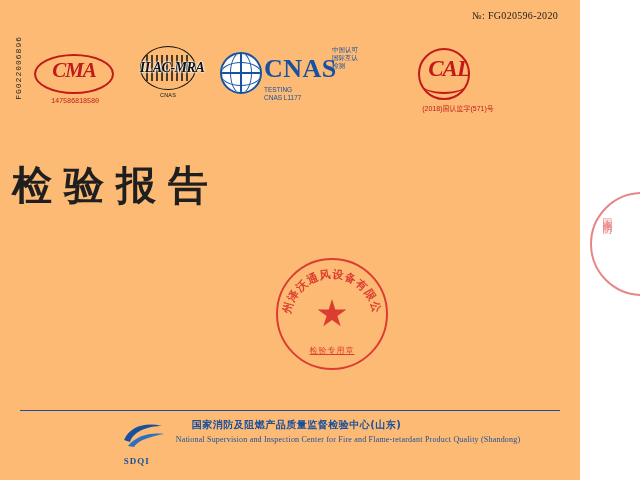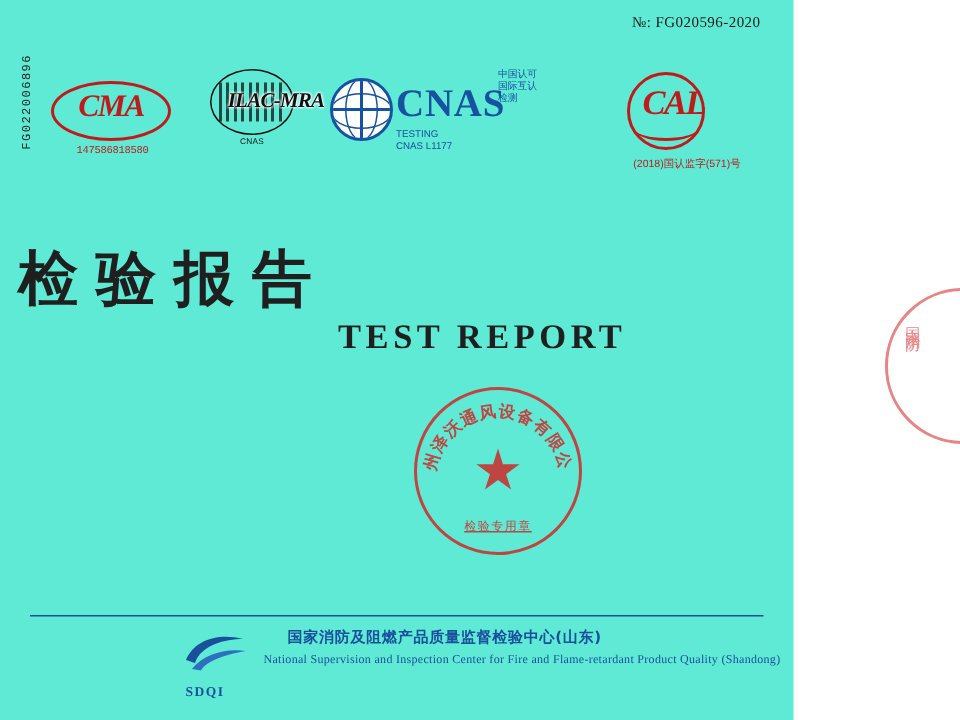--- a/index.html
+++ b/index.html
@@ -8,23 +8,23 @@
     background: #ffffff;
   }
   body {
     width: 640px;
     height: 480px;
     font-family: "Liberation Sans", sans-serif;
     overflow: hidden;
   }
   .page {
     position: relative;
-    width: 529px;
+    width: 580px;
     height: 480px;
-    background: #5eead4;
+    background: #fdba74;
   }
   
   .doc-no {
     position: absolute;
     top: 10px;
     right: 22px;
     font-size: 10px;
     color: #1a1a1a;
     font-family: "Liberation Serif", serif;
     letter-spacing: 0.3px;
@@ -107,21 +107,21 @@
   .ilac .bars {
     position: absolute;
     left: 16px; top: 9px;
     width: 44px; height: 26px;
     background:
       repeating-linear-gradient(90deg,#111 0 2px, transparent 2px 5px);
     opacity: 0.75;
   }
   .ilac .word {
     position: absolute;
-    left: 16px; top: 14px;
+    left: 4px; top: 14px;
     width: 76px;
     text-align: center;
     font-family: "Liberation Serif", serif;
     font-weight: bold;
     font-style: italic;
     font-size: 14px;
     color: #111;
     letter-spacing: -0.5px;
     text-shadow: 0 0 2px #fff, 0 0 2px #fff, 0 0 2px #fff;
   }
@@ -484,21 +484,20 @@
 
     <div class="cal">
       <div class="ring"></div>
       <div class="letters">CAL</div>
       <div class="swoosh"></div>
       <div class="calnum">(2018)国认监字(571)号</div>
     </div>
   </div>
 
   <div class="title-cn">检验报告</div>
-  <div class="title-en">TEST REPORT</div>
 
 
   <div class="stamp-main">
     <svg class="arc-text" viewBox="0 0 108 108">
       <defs>
         <path id="arcpath" d="M 12,60 A 42,42 0 0 1 96,60" fill="none"></path>
       </defs>
       <text>
         <textPath href="#arcpath" startOffset="50%" text-anchor="middle">德州泽沃通风设备有限公司</textPath>
       </text>

